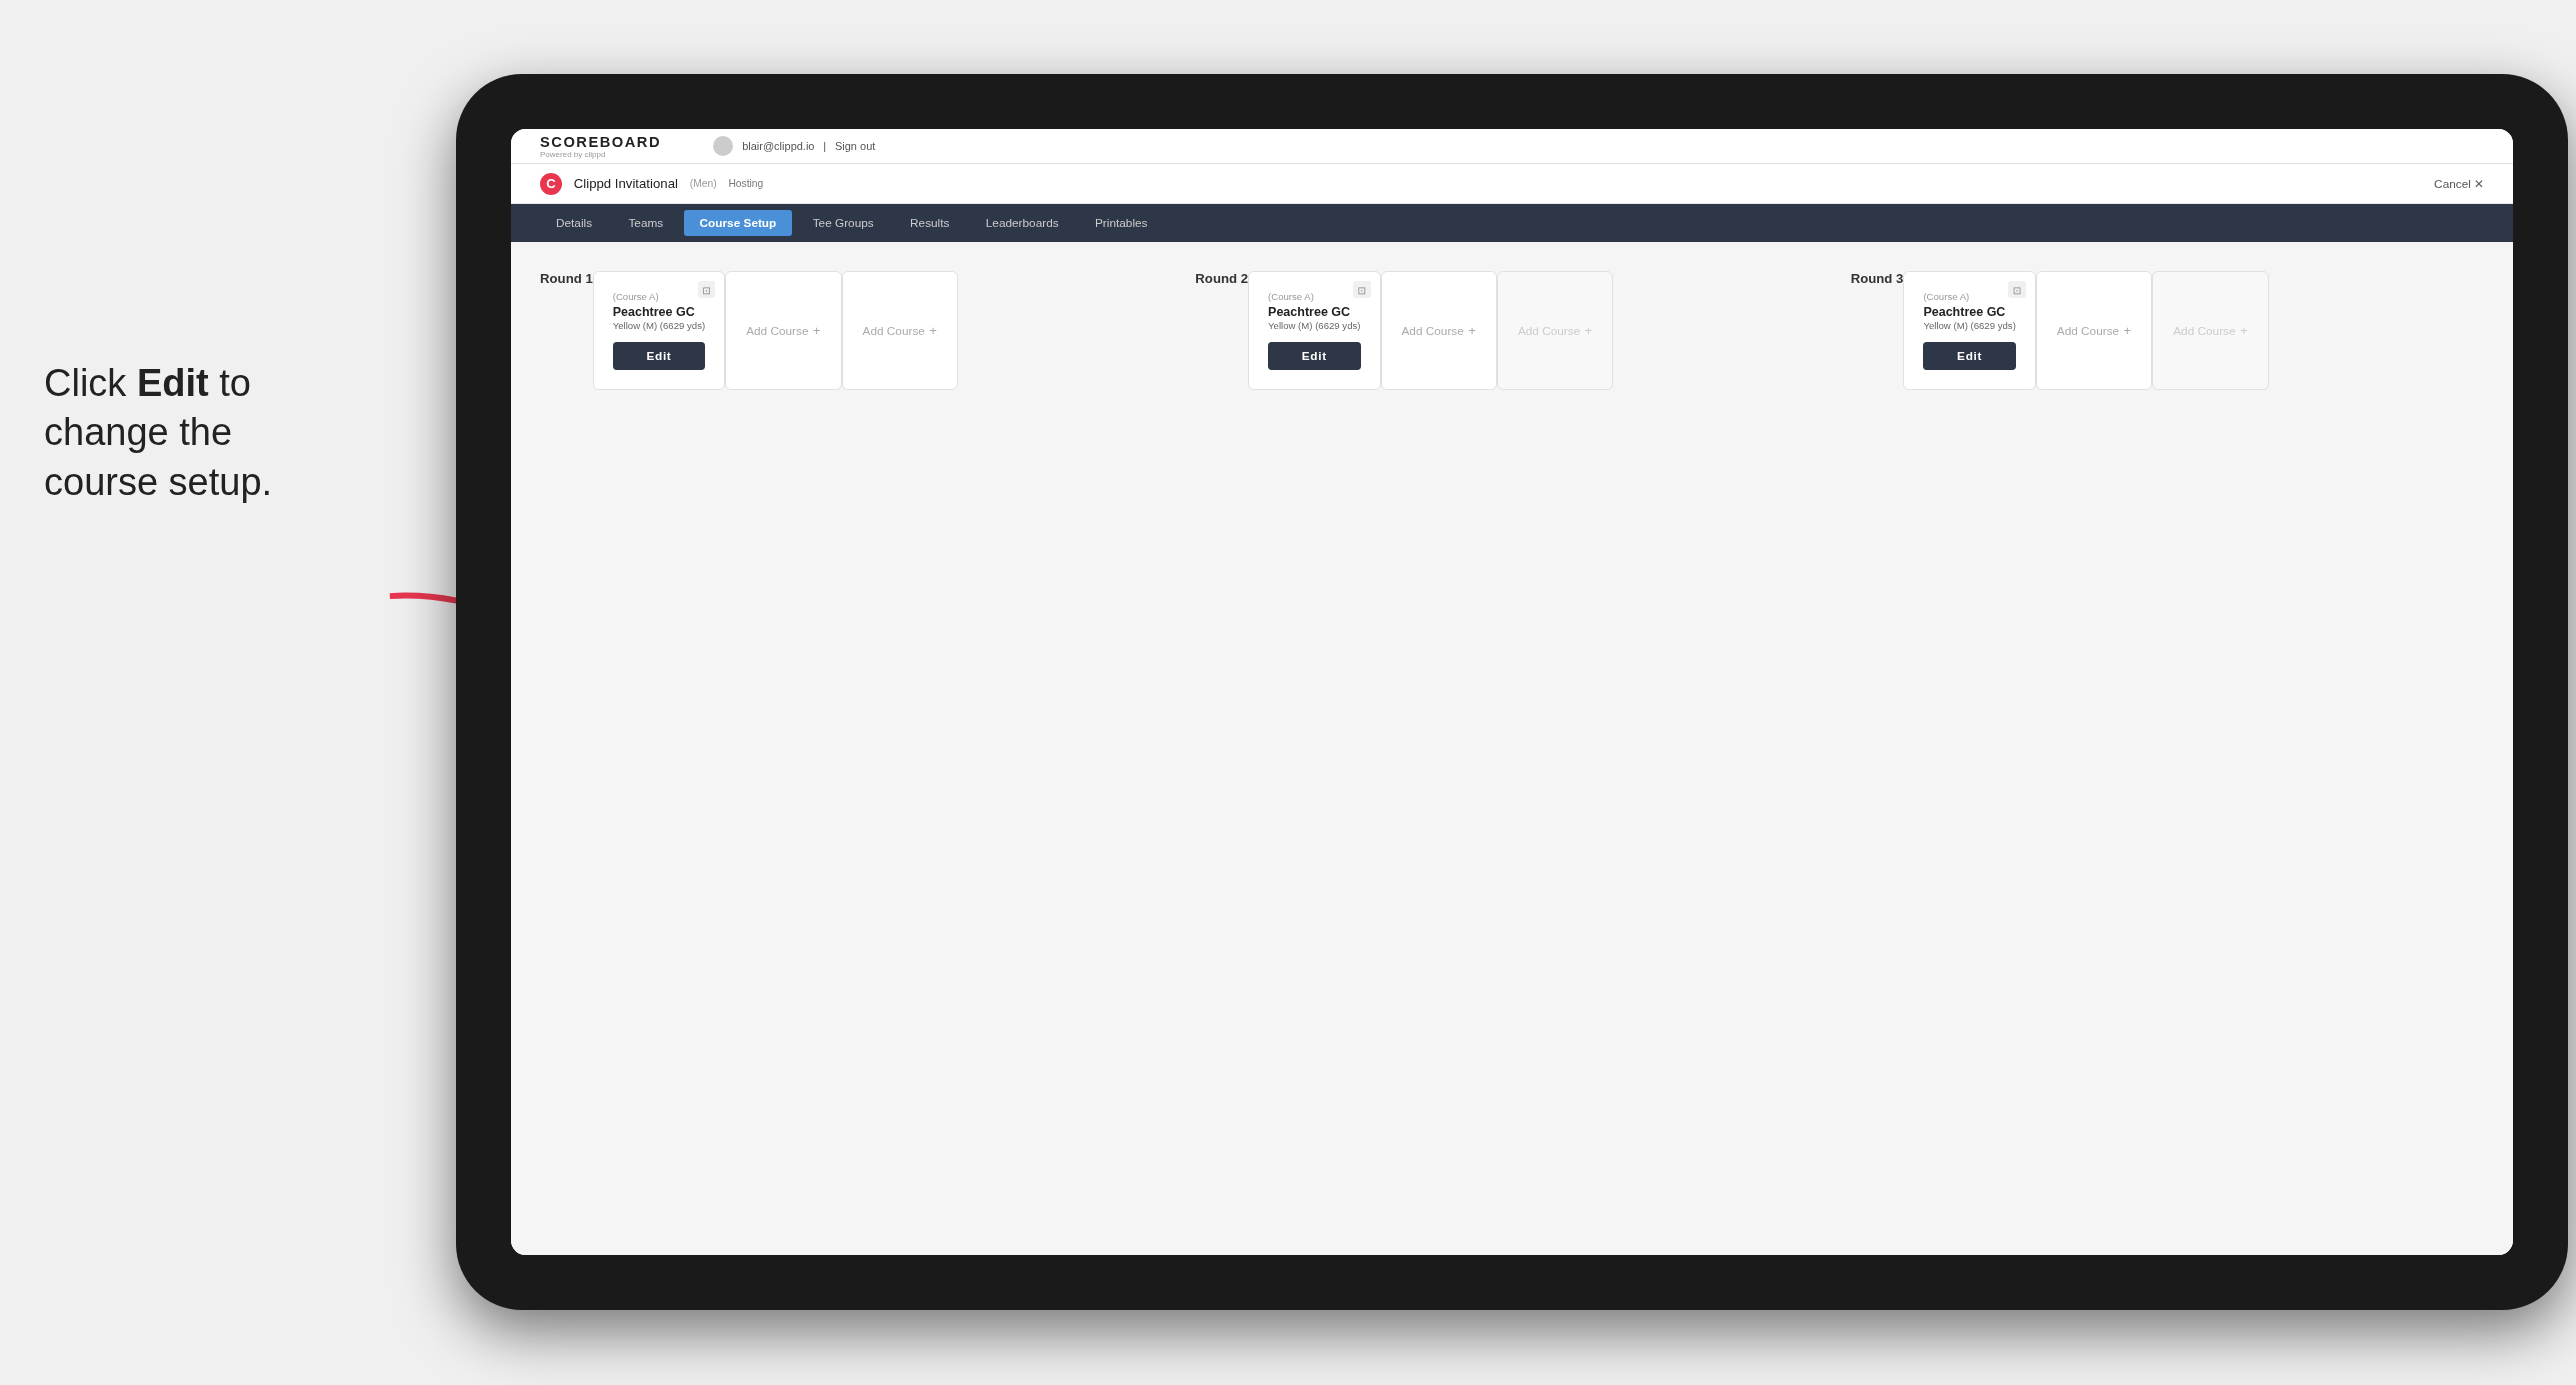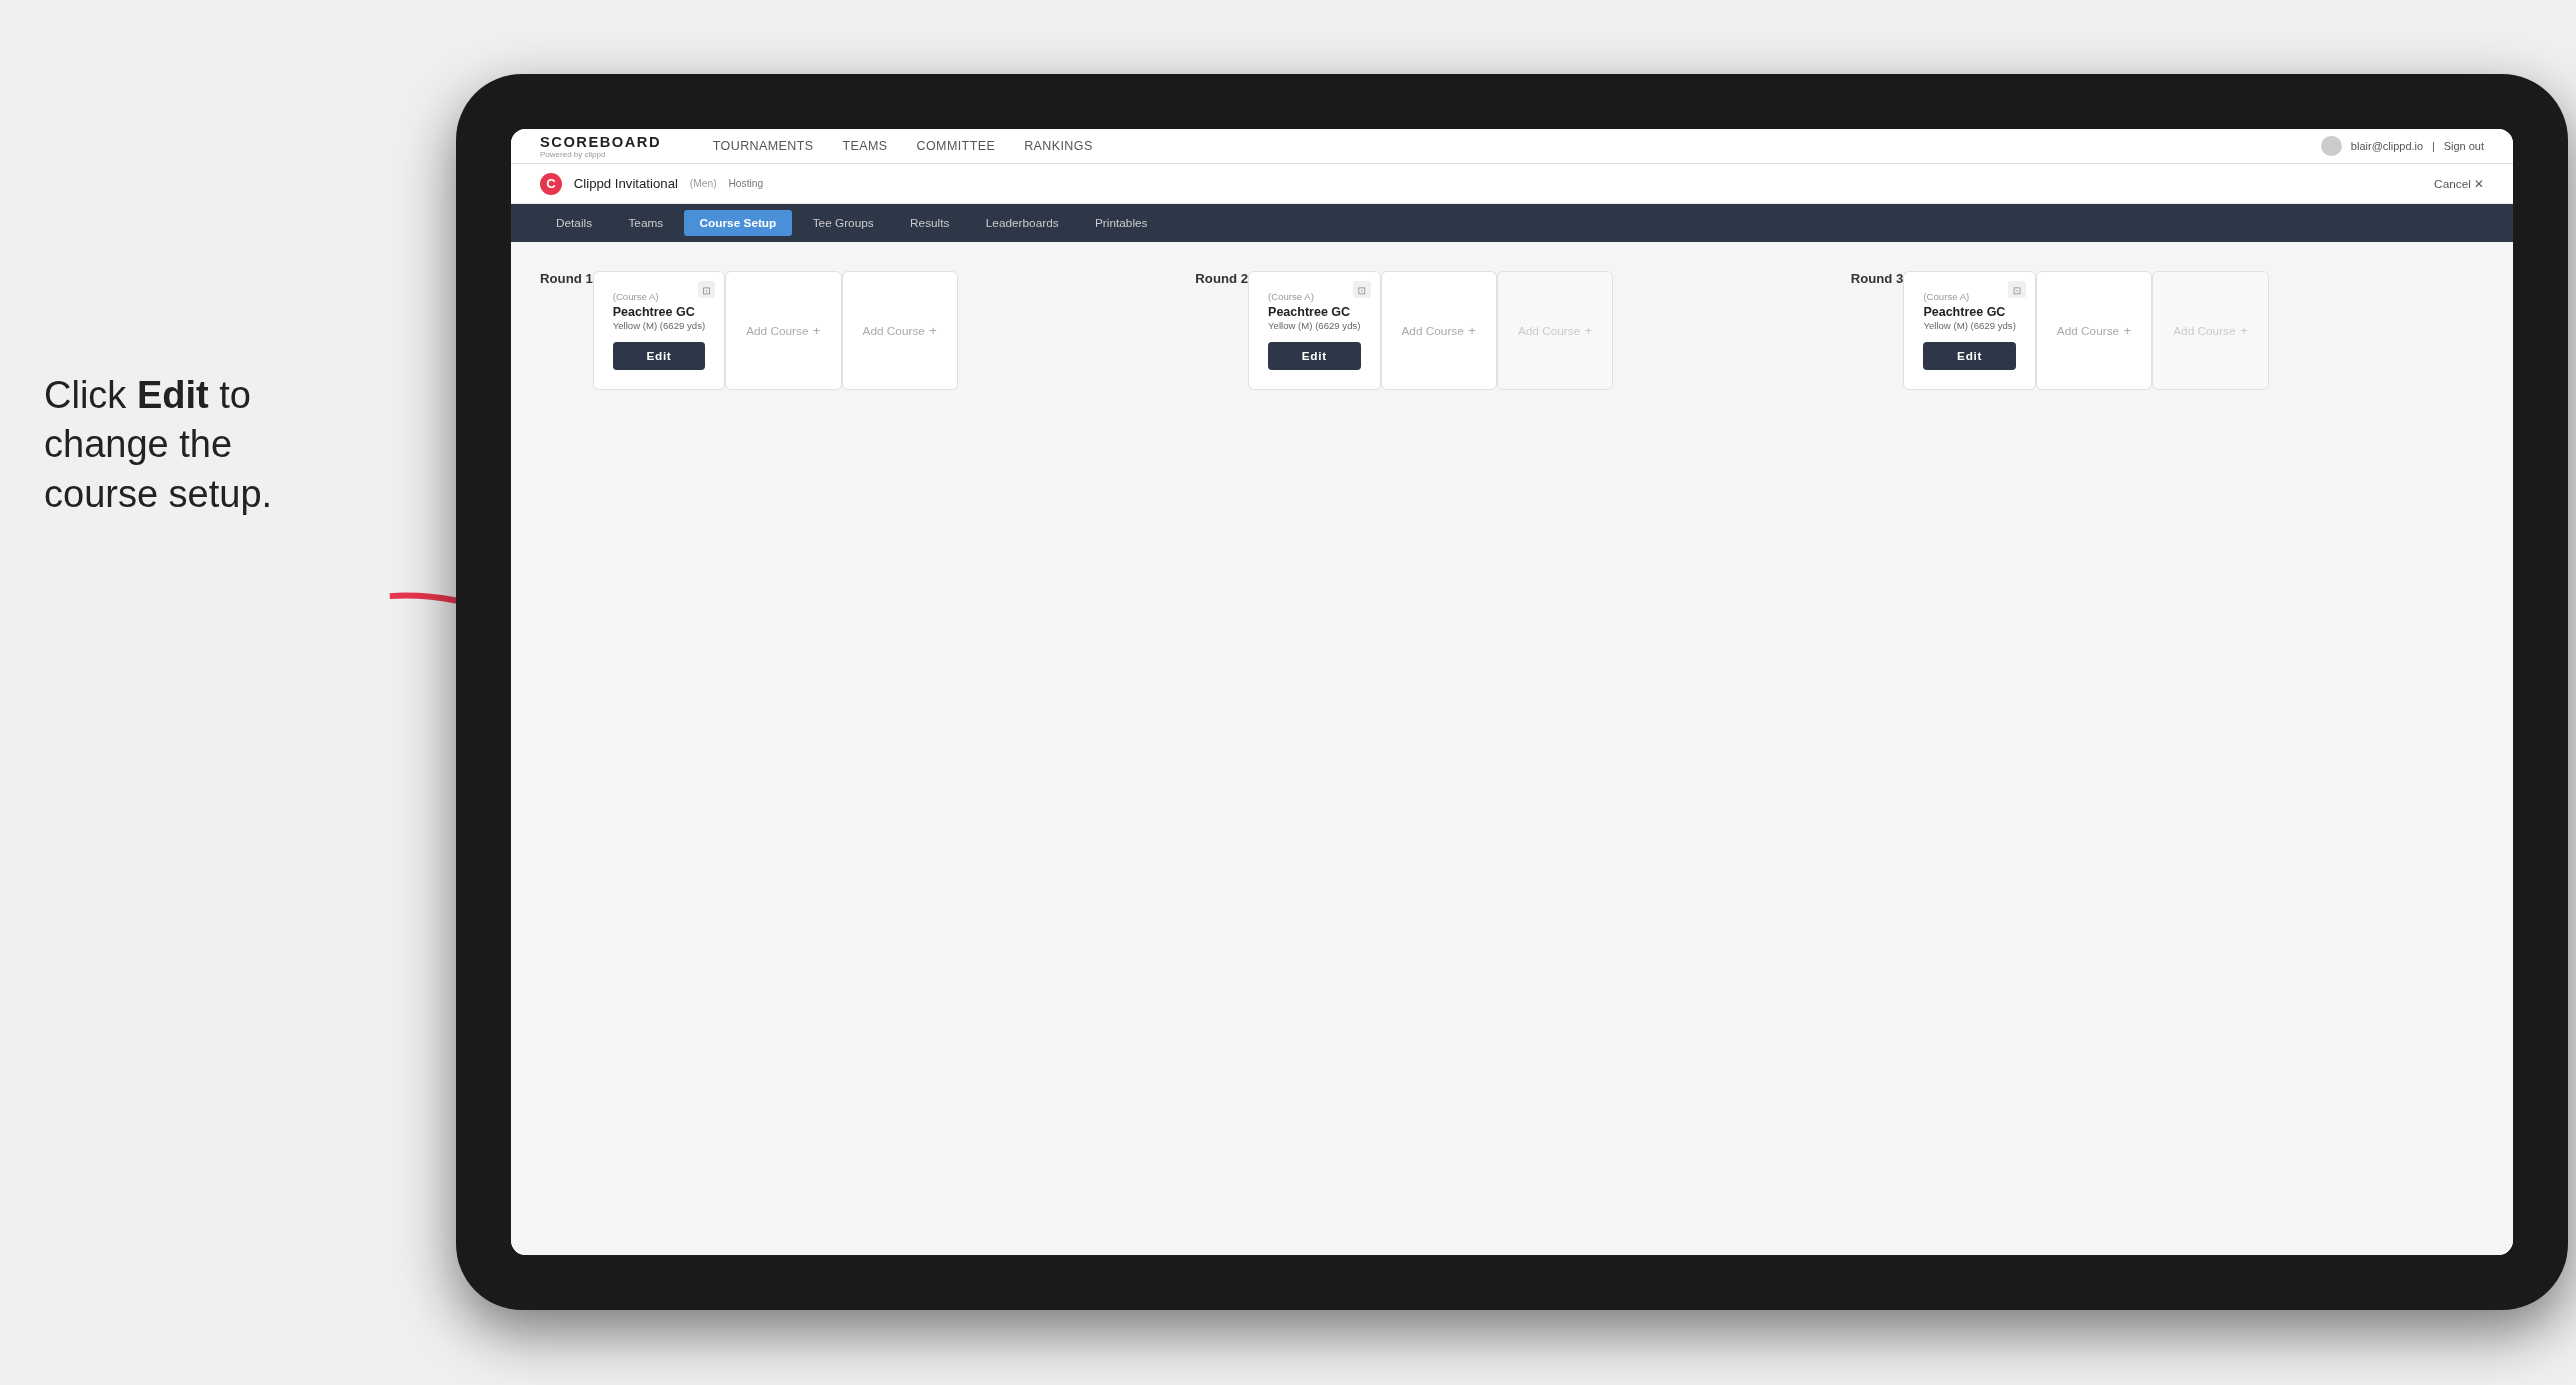--- a/index.html
+++ b/index.html
@@ -11,21 +11,21 @@
       display: flex;
       align-items: center;
       justify-content: center;
       overflow: hidden;
     }
 
     
     .instruction-text {
       position: absolute;
       left: 44px;
-      top: 371px;
+      top: 359px;
       width: 309px;
       font-size: 38px;
       line-height: 1.3;
       color: #222;
     }
     .instruction-text strong {
       font-weight: 900;
     }
 
     
@@ -311,26 +311,20 @@
 </svg>
 
 <div class="tablet-shell">
   <div class="tablet-screen">
 
     <div class="top-nav">
       <div class="brand-logo">
         <span class="scoreboard">SCOREBOARD</span>
         <span class="powered">Powered by clippd</span>
       </div>
-      <div class="nav-links">
-        <a class="nav-link">TOURNAMENTS</a>
-        <a class="nav-link">TEAMS</a>
-        <a class="nav-link">COMMITTEE</a>
-        <a class="nav-link">RANKINGS</a>
-      </div>
       <div class="nav-user">
         <div class="user-avatar"></div>
         <span>blair@clippd.io</span>
         <span>|</span>
         <span class="sign-out">Sign out</span>
       </div>
     </div>
 
     <div class="sub-header">
       <div class="sub-header-logo">C</div>

